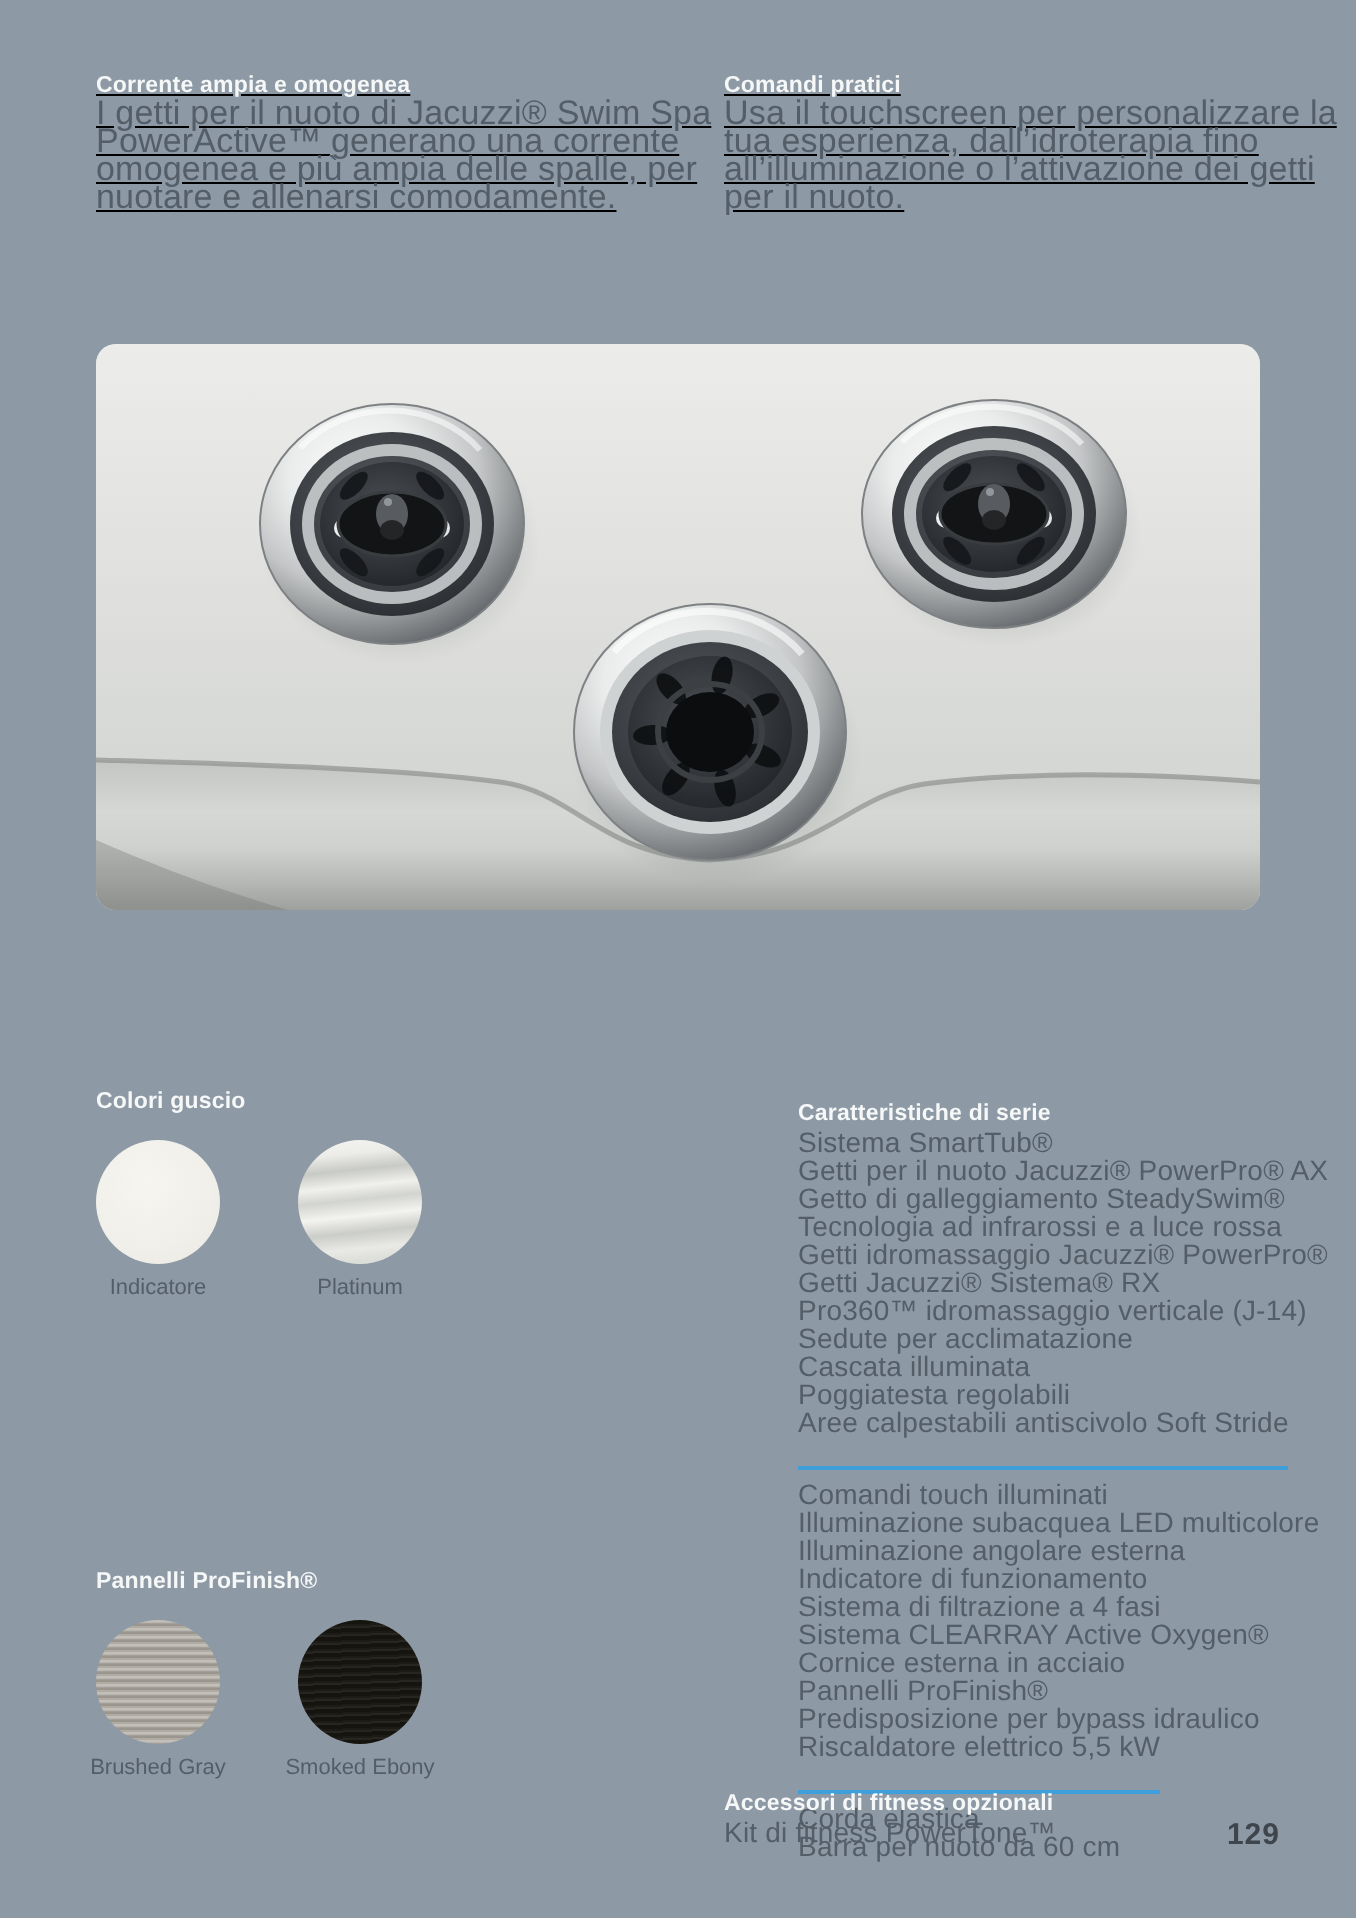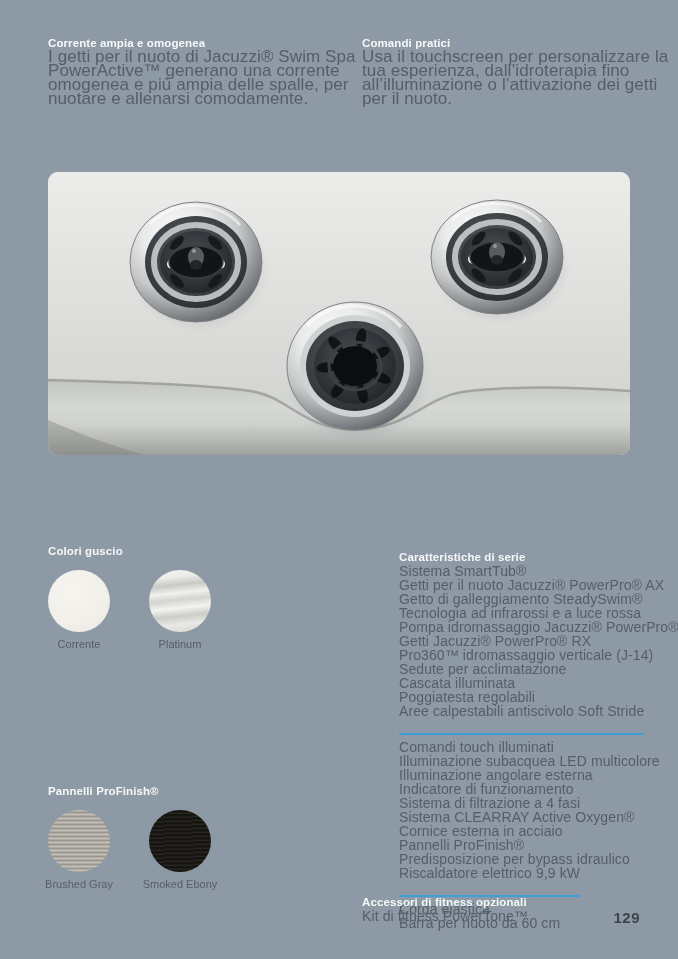--- a/index.html
+++ b/index.html
@@ -7,21 +7,21 @@
     --accent:#3F9FDB; --pagenum:#3E454C;
   }
   *{box-sizing:border-box;}
   html,body{margin:0;padding:0;}
   body{font-family:"Liberation Sans", sans-serif;}
   .page{position:relative;width:678px;height:959px;background:var(--bg);overflow:hidden;}
 
   h3.sec{margin:0;font-size:11.5px;line-height:14px;font-weight:bold;color:var(--heading);letter-spacing:.1px;}
   p.body{margin:0;font-size:17px;line-height:14px;color:var(--body);letter-spacing:.1px;}
 
-  .intro-col{position:absolute;top:36px;}
+  .intro-col{position:absolute;top:36px;text-decoration:underline;}
   .intro-col.c1{left:48px;width:314px;}
   .intro-col.c2{left:362px;width:308px;}
 
   .hero{position:absolute;left:48px;top:172px;width:582px;height:283px;margin:0;
         border-radius:10px;overflow:hidden;background:#DCDEDB;}
   .hero svg{display:block;}
 
   .swatch-section{position:absolute;left:48px;margin-top:16px;}
   .swatch-section.shell{top:528px;}
   .swatch-section.panels{top:768px;}
@@ -178,21 +178,21 @@
         <ellipse rx="22" ry="20" fill="#0B0D0F"></ellipse>
       </g>
     </svg>
   </figure>
 
   <section class="swatch-section shell">
     <h3 class="sec">Colori guscio</h3>
     <div class="swatch-row">
       <div class="swatch-item">
         <div class="swatch-circle porcelain"></div>
-        <div class="swatch-label">Corrente</div>
+        <div class="swatch-label">Indicatore</div>
       </div>
       <div class="swatch-item">
         <div class="swatch-circle platinum"></div>
         <div class="swatch-label">Platinum</div>
       </div>
     </div>
   </section>
 
   <section class="swatch-section panels">
     <h3 class="sec">Pannelli ProFinish®</h3>
@@ -208,37 +208,37 @@
     </div>
   </section>
 
   <section class="features">
     <h3 class="sec">Caratteristiche di serie</h3>
     <div>
         <div class="feature-item"><span>Sistema SmartTub®</span></div>
         <div class="feature-item"><span>Getti per il nuoto Jacuzzi® PowerPro® AX</span></div>
         <div class="feature-item"><span>Getto di galleggiamento SteadySwim®</span></div>
         <div class="feature-item"><span>Tecnologia ad infrarossi e a luce rossa</span></div>
-        <div class="feature-item"><span>Pompa idromassaggio Jacuzzi® PowerPro®</span></div>
-        <div class="feature-item"><span>Getti Jacuzzi® PowerPro® RX</span></div>
+        <div class="feature-item"><span>Getti idromassaggio Jacuzzi® PowerPro®</span></div>
+        <div class="feature-item"><span>Getti Jacuzzi® Sistema® RX</span></div>
         <div class="feature-item"><span>Pro360™ idromassaggio verticale (J-14)</span></div>
         <div class="feature-item"><span>Sedute per acclimatazione</span></div>
         <div class="feature-item"><span>Cascata illuminata</span></div>
         <div class="feature-item"><span>Poggiatesta regolabili</span></div>
         <div class="feature-item underlined"><span>Aree calpestabili antiscivolo Soft Stride</span></div>
         <div class="feature-item"><span>Comandi touch illuminati</span></div>
         <div class="feature-item"><span>Illuminazione subacquea LED multicolore</span></div>
         <div class="feature-item"><span>Illuminazione angolare esterna</span></div>
         <div class="feature-item"><span>Indicatore di funzionamento</span></div>
         <div class="feature-item"><span>Sistema di filtrazione a 4 fasi</span></div>
         <div class="feature-item"><span>Sistema CLEARRAY Active Oxygen®</span></div>
         <div class="feature-item"><span>Cornice esterna in acciaio</span></div>
         <div class="feature-item"><span>Pannelli ProFinish®</span></div>
         <div class="feature-item"><span>Predisposizione per bypass idraulico</span></div>
-        <div class="feature-item underlined"><span>Riscaldatore elettrico 9,9 kW</span></div>
+        <div class="feature-item underlined"><span>Riscaldatore elettrico 5,5 kW</span></div>
         <div class="feature-item"><span>Corda elastica</span></div>
         <div class="feature-item"><span>Barra per nuoto da 60 cm</span></div>
       </div>
   </section>
 
   <section class="fitness">
     <h3 class="sec">Accessori di fitness opzionali</h3>
     <div>
         <div class="feature-item"><span>Kit di fitness PowerTone™</span></div>
       </div>

